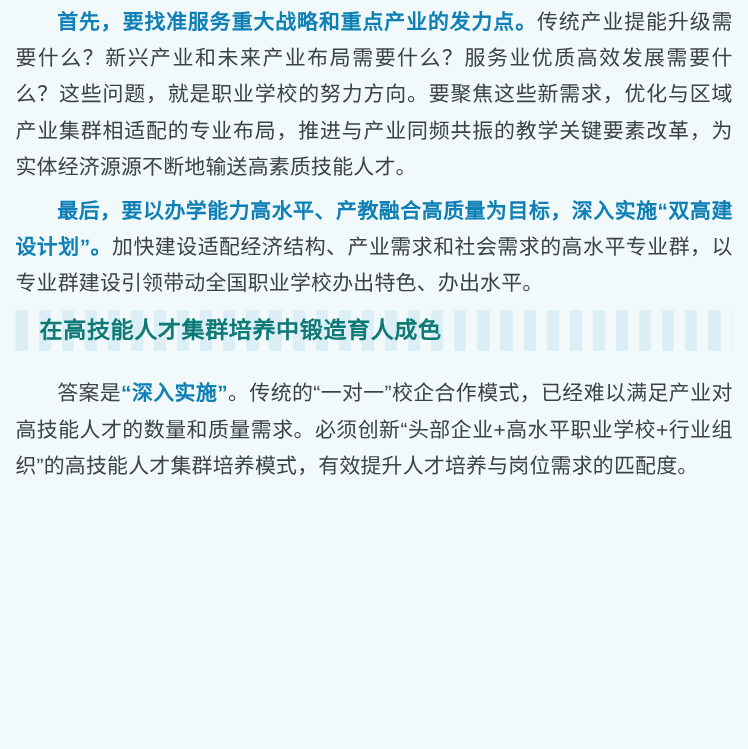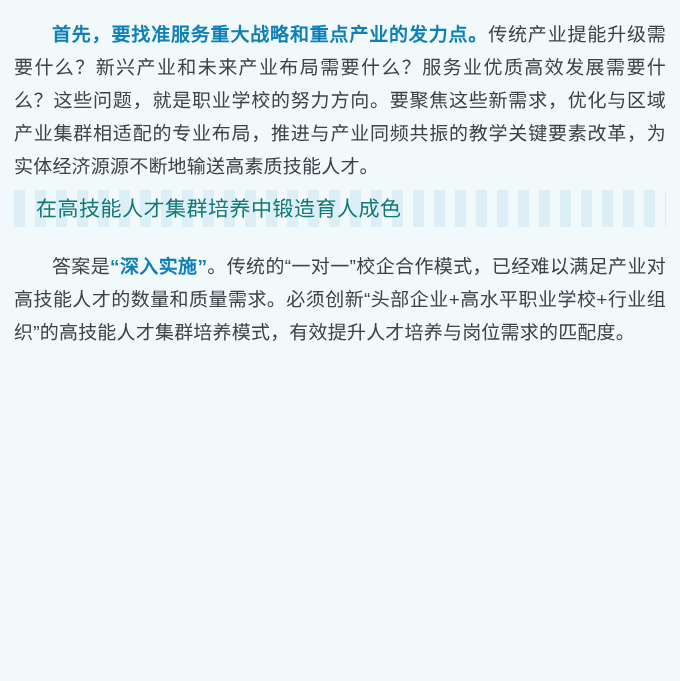--- a/index.html
+++ b/index.html
@@ -11,21 +11,21 @@
     height: 681px;
     overflow: hidden;
     background: #f2f9fb;
     font-family: "Liberation Sans", "DejaVu Sans", sans-serif;
     color: #3d4247;
   }
   .page {
     box-sizing: border-box;
     width: 680px;
     height: 681px;
-    padding: 18px 14px 0 14px;
+    padding: 4px 14px 0 14px;
   }
   p.para {
     margin: 0 0 7px 0;
     font-size: 19px;
     line-height: 33px;
     text-align: justify;
     text-indent: 2em;
     letter-spacing: 0.2px;
   }
   .lead {
@@ -35,33 +35,34 @@
   .section-band {
     margin: 7px 0 23px 0;
     height: 37px;
     line-height: 37px;
     background: repeating-linear-gradient(90deg, #ddeff6 0 11px, rgba(0,0,0,0) 11px 21px);
     padding-left: 22px;
     white-space: nowrap;
   }
   .section-band .heading-text {
     font-size: 21px;
-    font-weight: 400;
+    font-weight: 700;
     color: #0d7a78;
     letter-spacing: 0.5px;
     text-align: right;
   }
 </style>
 </head>
 <body>
 
 <div class="page">
 
   <p class="para"><span class="lead">首先，要找准服务重大战略和重点产业的发力点。</span><span>传统产业提能升级需要什么？新兴产业和未来产业布局需要什么？服务业优质高效发展需要什么？这些问题，就是职业学校的努力方向。要聚焦这些新需求，优化与区域产业集群相适配的专业布局，推进与产业同频共振的教学关键要素改革，为实体经济源源不断地输送高素质技能人才。</span></p>
 
 
+  <p class="para"><span class="lead">最后，要以办学能力高水平、产教融合高质量为目标，深入实施“双高建设计划”。</span><span>加快建设适配经济结构、产业需求和社会需求的高水平专业群，以专业群建设引领带动全国职业学校办出特色、办出水平。</span></p>
 
   <div class="section-band"><span class="heading-text">在高技能人才集群培养中锻造育人成色</span></div>
 
 
   <p class="para"><span>答案是</span><span class="lead">“深入实施”</span><span>。传统的“一对一”校企合作模式，已经难以满足产业对高技能人才的数量和质量需求。必须创新“头部企业+高水平职业学校+行业组织”的高技能人才集群培养模式，有效提升人才培养与岗位需求的匹配度。</span></p>
 
 </div>
 
 </body></html>

